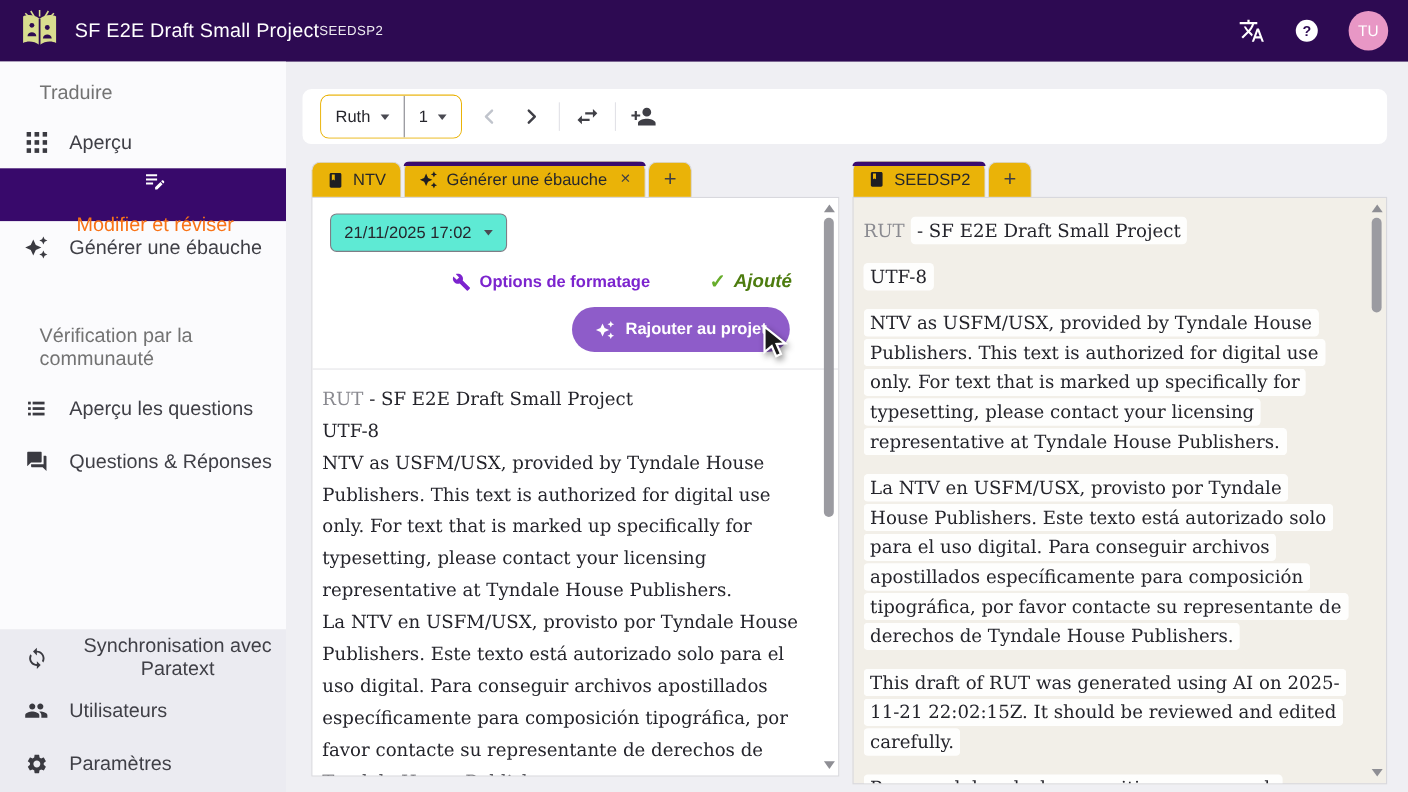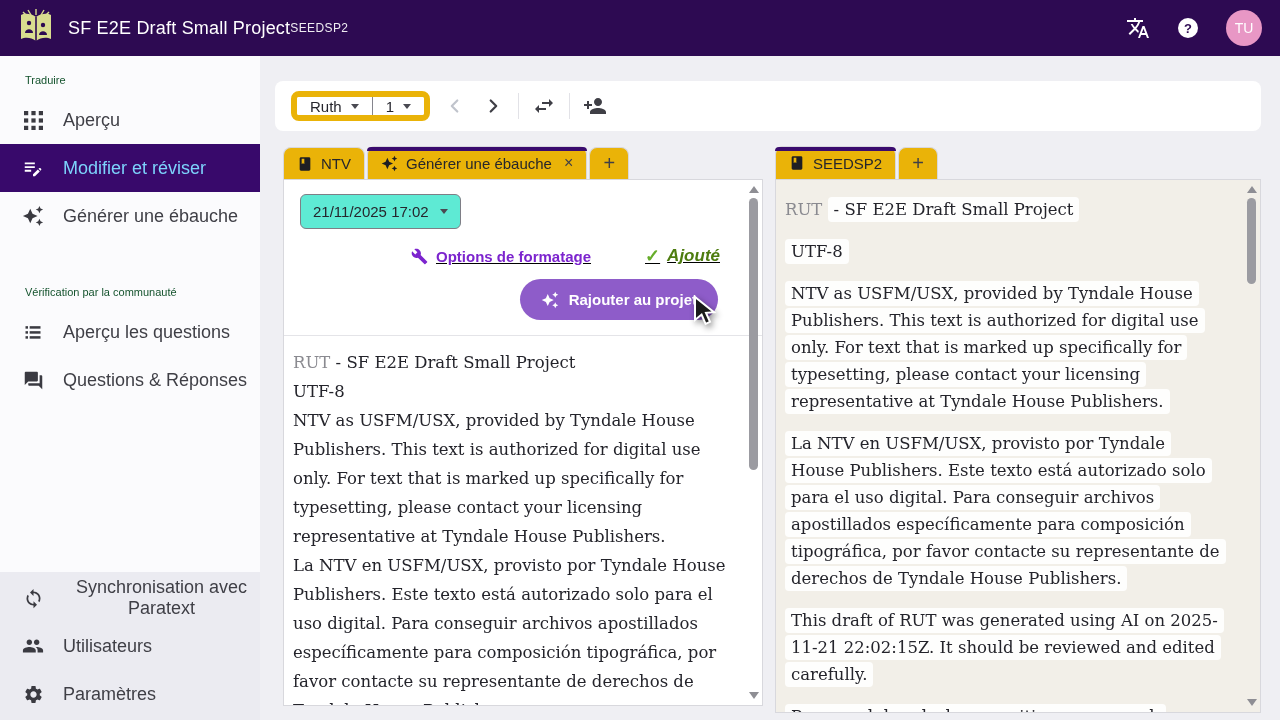--- a/index.html
+++ b/index.html
@@ -14,33 +14,33 @@
   .app-title { font-size:18px; font-weight:500; letter-spacing:.2px; }
   .app-subtitle { font-size:12px; opacity:.92; margin-top:3px; letter-spacing:.4px; }
   .header-right { margin-left:auto; display:flex; align-items:center; gap:26px; }
   .hicon { width:24px; height:24px; display:flex; align-items:center; justify-content:center; cursor:pointer; }
   .avatar { width:36px; height:36px; border-radius:50%; background:#E897C5; color:#fff;
             display:flex; align-items:center; justify-content:center; font-size:14px; font-weight:500; }
 
   
   .sidebar { position:absolute; top:56px; left:0; width:260px; bottom:0; background:#FBFBFD;
              display:flex; flex-direction:column; }
-  .section-label { color:#14532d; font-size:11px; padding:18px 0 10px 25px; }
+  .section-label { color:#737373; font-size:18px; padding:18px 0 10px 36px; }
   .section-label.second { padding-top:46px; }
   .side-item { height:48px; display:flex; align-items:center; padding-left:22px; gap:19px;
                font-size:18px; font-weight:400; color:#3F3F46; cursor:pointer; }
   .side-item .sicon { width:22px; height:22px; flex:0 0 auto; display:flex; align-items:center; justify-content:center; color:#3A3A41; }
-  .side-item.active { background:#38096B; color:#7dd3fc; }
+  .side-item.active { background:#38096B; color:#f97316;flex-direction:column; }
   .side-item.active .sicon { color:#fff; }
   .side-footer { margin-top:auto; background:#EBEBF1; padding:2px 0 2px 0;text-align:center; }
 
   
   .toolbar { position:absolute; left:275px; top:81px; width:986px; height:50px; background:#fff;
              border-radius:8px; display:flex; align-items:center; padding:0 16px; }
-  .sel-group { display:flex; border:6px solid #eab308; border-radius:8px; overflow:hidden; height:30px; }
+  .sel-group { display:flex; border:1px solid #eab308; border-radius:8px; overflow:hidden; height:40px; }
   .sel { display:flex; align-items:center; gap:9px; padding:0 13px; font-size:15px; font-weight:500;
          color:#26262D; cursor:pointer; background:#fff; }
   .sel + .sel { border-left:1px solid #85858D; }
   .caret { width:0; height:0; border-left:4.5px solid transparent; border-right:4.5px solid transparent;
            border-top:5px solid #4A4A52; }
   .nav-btn { width:38px; height:38px; display:flex; align-items:center; justify-content:center; cursor:pointer; }
   .tdivider { width:1px; height:26px; background:#E2E2E7; margin:0 6px; }
 
   
   .panel { position:absolute; }
@@ -56,21 +56,21 @@
   .tab .tclose { font-size:16px; color:#3F3F46; margin-left:4px; cursor:pointer; }
   .tab.plus { width:40px; justify-content:center; font-size:20px; color:#3F3F46; padding:0; }
   .panel-body { position:absolute; top:33px; left:0; right:0; bottom:0; background:#fff;
                 border:1px solid #D8D8DD; overflow:hidden; }
   .panel-right .panel-body { background:#F2EFE8; }
 
   
   .draft-controls { padding:14px 16px 0 16px; }
   .date-select { display:inline-flex; align-items:center; gap:11px; border:1px solid #7E7E86;
                  border-radius:6px; padding:8px 12px; font-size:15px; font-weight:500; color:#26262D; cursor:pointer; background:#5eead4; }
-  .fmt-row { margin-top:16px; display:flex; justify-content:flex-end; align-items:center; gap:54px; padding-right:26px;text-decoration:underline; }
+  .fmt-row { margin-top:16px; display:flex; justify-content:flex-end; align-items:center; gap:54px; padding-right:26px; }
   .fmt-link { display:flex; align-items:center; gap:8px; color:#7C24CE; font-size:15px; font-weight:600; cursor:pointer; }
   .added { display:flex; align-items:center; gap:7px; font-size:17px; }
   .added .chk { color:#67AD2B; font-size:18px; font-weight:700; }
   .added .atxt { color:#4d7c0f; font-style:italic; font-weight:600; }
   .btn-row { margin-top:12px; display:flex; justify-content:flex-end; padding-right:28px; }
   .add-btn { display:flex; align-items:center; gap:10px; background:#8E5CC9; color:#fff; border:none;
              border-radius:21px; height:41px; padding:0 21px; font-size:15px; font-weight:600;
              font-family:"Liberation Sans", sans-serif; cursor:pointer; }
   .ctrl-divider { margin-top:15px; border-bottom:1px solid #E4E4E8; }
 

